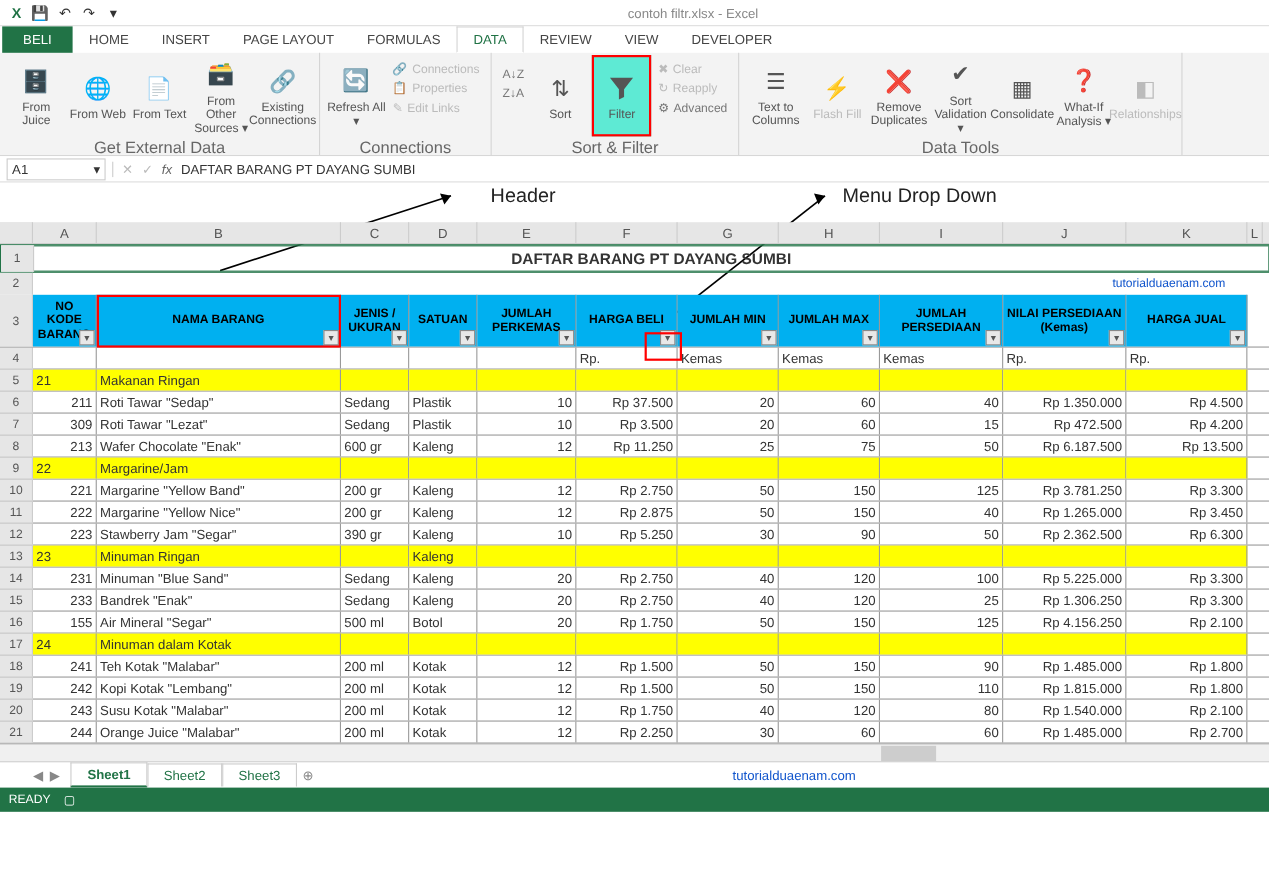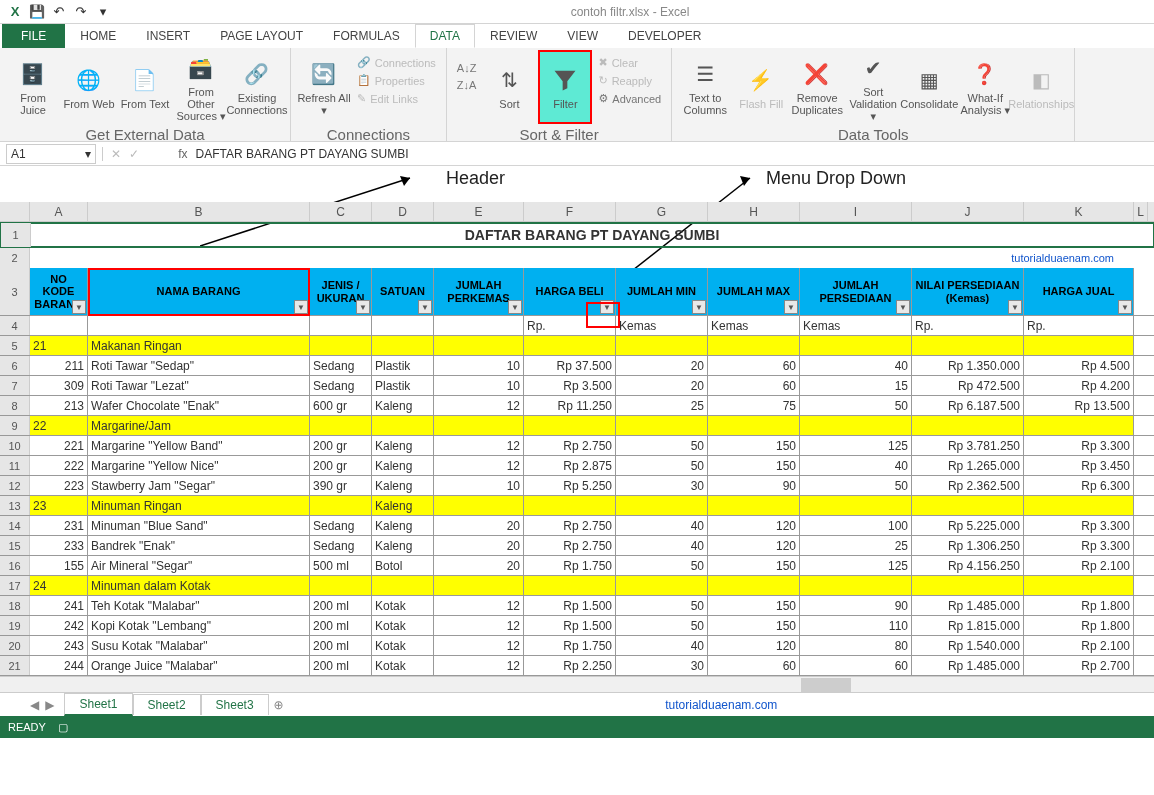--- a/index.html
+++ b/index.html
@@ -26,21 +26,21 @@
 .ribbon-btn-lg { display: flex; flex-direction: column; align-items: center; justify-content: center; width: 54px; height: 74px; text-align: center; font-size: 11px; color: #555; cursor: pointer; }
 .ribbon-btn-lg .icon { width: 32px; height: 32px; margin-bottom: 2px; display:flex; align-items:center; justify-content:center; font-size: 20px; }
 .ribbon-btn-sm { display: flex; align-items: center; gap: 4px; font-size: 11px; color: #777; padding: 2px 4px; cursor: pointer; white-space: nowrap; }
 .ribbon-small-stack { display:flex; flex-direction:column; gap:1px; padding-top:4px; }
 .filter-highlighted { border: 2px solid #ff0000; background: #5eead4; }
 
 
 .formula-bar { height: 24px; border-bottom: 1px solid #d4d4d4; display: flex; align-items: center; background:#fff; }
 .name-box { width: 90px; border: 1px solid #ccc; margin: 2px 6px 2px 6px; padding: 2px 4px; font-size: 12px; display:flex; justify-content:space-between; }
 .fx-area { display:flex; align-items:center; gap:8px; padding-left:8px; border-left:1px solid #ccc; }
-.fx-label { color:#666;margin-left:31px; }
+.fx-label { font-style: italic; color:#666; }
 .formula-text { padding-left: 8px; font-size:12px; }
 
 
 .annotation-area { height: 36px; position: relative; background:#fff; }
 .anno-arrow { position:absolute; }
 .anno-text { position:absolute; font-size:18px; color:#222; }
 
 
 .grid-area { position: relative; }
 .col-headers { display:flex; background:#e6e6e6; border-bottom:1px solid #ccc; height:20px; }
@@ -66,21 +66,21 @@
 .yellow-row .cell { background:#ffff00; }
 
 
 .hdr-redbox1 { position:absolute; border:2px solid #ff0000; pointer-events:none; left:88px; top:0; width:222px; height:48px; }
 .hdr-redbox2 { position:absolute; border:2px solid #ff0000; pointer-events:none; left:586px; top:34px; width:34px; height:26px; }
 
 
 .sheet-tabs { height:24px; border-top:1px solid #ccc; display:flex; align-items:center; background:#fff; padding-left:20px; gap:0; font-size:12px;}
 .sheet-nav { display:flex; gap:6px; padding:0 10px; color:#888; }
 .sheet-tab { padding:3px 14px; border:1px solid #ccc; border-bottom:none; background:#fff; color:#217346; cursor:pointer;}
-.sheet-tab.active { font-weight:normal; border-bottom:2px solid #217346; }
+.sheet-tab.active { font-weight:bold; border-bottom:2px solid #217346; }
 .sheet-add { width:20px; text-align:center; color:#888; cursor:pointer; }
 .sheet-credit { flex:1; text-align:center; color:#1155cc; }
 
 
 .status-bar { height:22px; background:#217346; color:#fff; display:flex; align-items:center; padding:0 8px; font-size:11px; gap:12px;}
 
 
 svg { display:block; }
 .dim { color:#bbb; }
 .scrollbar { height:16px; background:#f0f0f0; border-top:1px solid #ccc; display:flex; align-items:center; }
@@ -95,21 +95,21 @@
     <span class="qat-icon" style="color:#217346;font-weight:bold">X</span>
     <span class="qat-icon">💾</span>
     <span class="qat-icon">↶</span>
     <span class="qat-icon">↷</span>
     <span class="qat-icon">▾</span>
   </div>
   <div class="app-title">contoh filtr.xlsx - Excel</div>
 </div>
 
 <div class="ribbon-tabs">
-  <div class="ribbon-tab file">FILE</div>
+  <div class="ribbon-tab file">BELI</div>
   <div class="ribbon-tab">HOME</div>
   <div class="ribbon-tab">INSERT</div>
   <div class="ribbon-tab">PAGE LAYOUT</div>
   <div class="ribbon-tab">FORMULAS</div>
   <div class="ribbon-tab active red-box">DATA</div>
   <div class="ribbon-tab">REVIEW</div>
   <div class="ribbon-tab">VIEW</div>
   <div class="ribbon-tab">DEVELOPER</div>
 </div>
 

